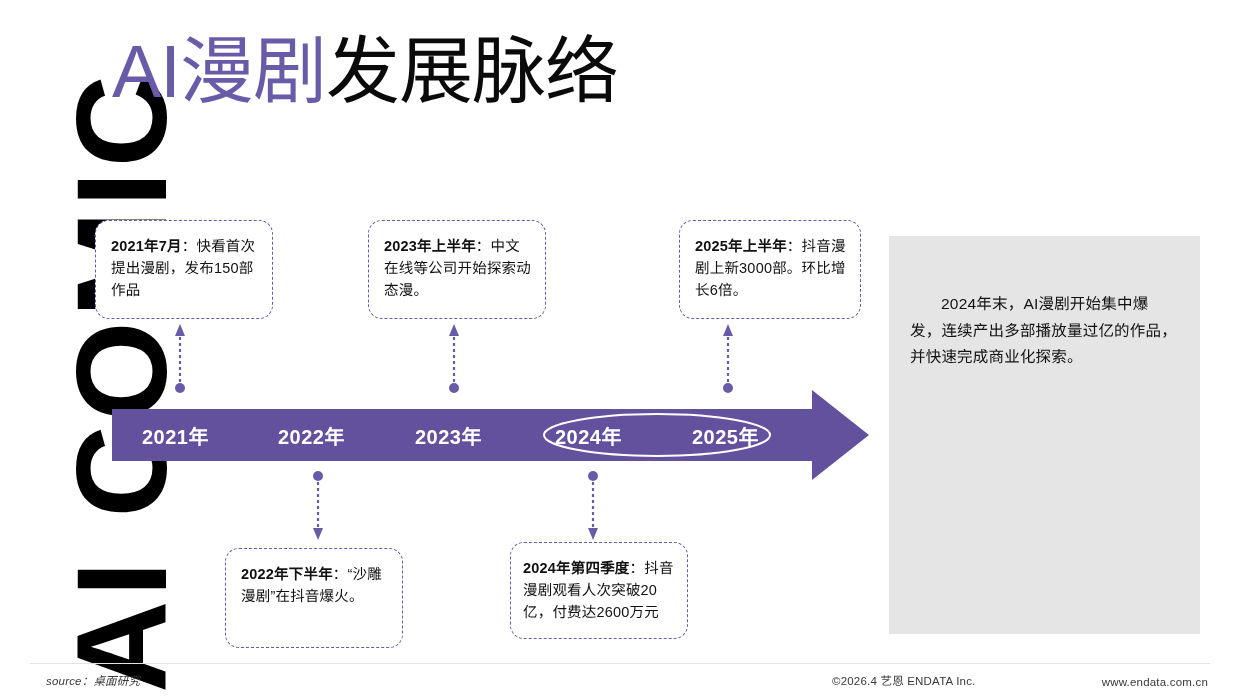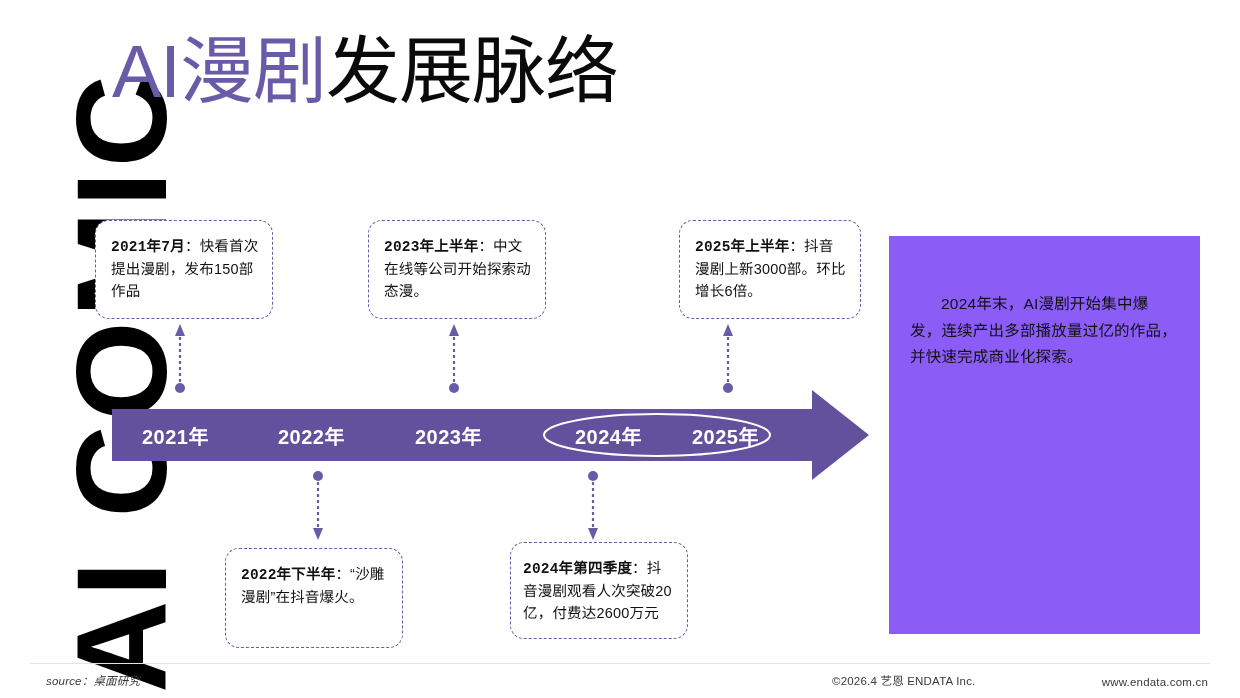--- a/index.html
+++ b/index.html
@@ -82,31 +82,31 @@
     border:1.6px dashed #6A5BA8;
     border-radius:14px;
     background:#ffffff;
     box-sizing:border-box;
     padding:14px 13px 10px 15px;
     color:#111;
     font-size:14.5px;
     line-height:1.52;
     letter-spacing:0.2px;
   }
-  .card b{font-weight:700;font-family:Liberation Mono, monospace;}
+  .card b{font-weight:700;}
 
   
   .conn{position:absolute;}
 
   
   .panel{
     position:absolute;
     left:889px; top:236px;
     width:311px; height:398px;
-    background:#8b5cf6;
+    background:#e5e5e5;
     box-sizing:border-box;
     padding:55px 21px 17px 21px;
   }
   .panel p{
     margin:0 0 26px 0;
     font-size:15.5px;
     line-height:1.72;
     color:#111;
     text-indent:2em;
     letter-spacing:0.2px;
@@ -168,21 +168,21 @@
 
   <div class="arrow-wrap">
     <svg class="arrow-svg" width="760" height="94" viewBox="0 0 760 94">
       <path d="M0 21 L700 21 L700 2 L757 47 L700 92 L700 73 L0 73 Z" fill="#63519D"></path>
       <ellipse cx="545" cy="47" rx="113" ry="21" fill="none" stroke="#ffffff" stroke-width="2"></ellipse>
     </svg>
     <div class="arrow-labels">
       <span class="yr" style="left:30px;">2021年</span>
       <span class="yr" style="left:166px;">2022年</span>
       <span class="yr" style="left:303px;">2023年</span>
-      <span class="yr" style="left:443px;margin-left:20px;">2024年</span>
+      <span class="yr" style="left:443px;">2024年</span>
       <span class="yr" style="left:580px;">2025年</span>
     </div>
   </div>
 
   <div class="card" style="left:95px;top:220px;width:178px;height:99px;">
     <b>2021年7月</b><span>：</span><span>快看首次提出漫剧，发布150部作品</span>
   </div>
 
   <div class="card" style="left:368px;top:220px;width:178px;height:99px;">
     <b>2023年上半年</b><span>：</span><span>中文在线等公司开始探索动态漫。</span>

